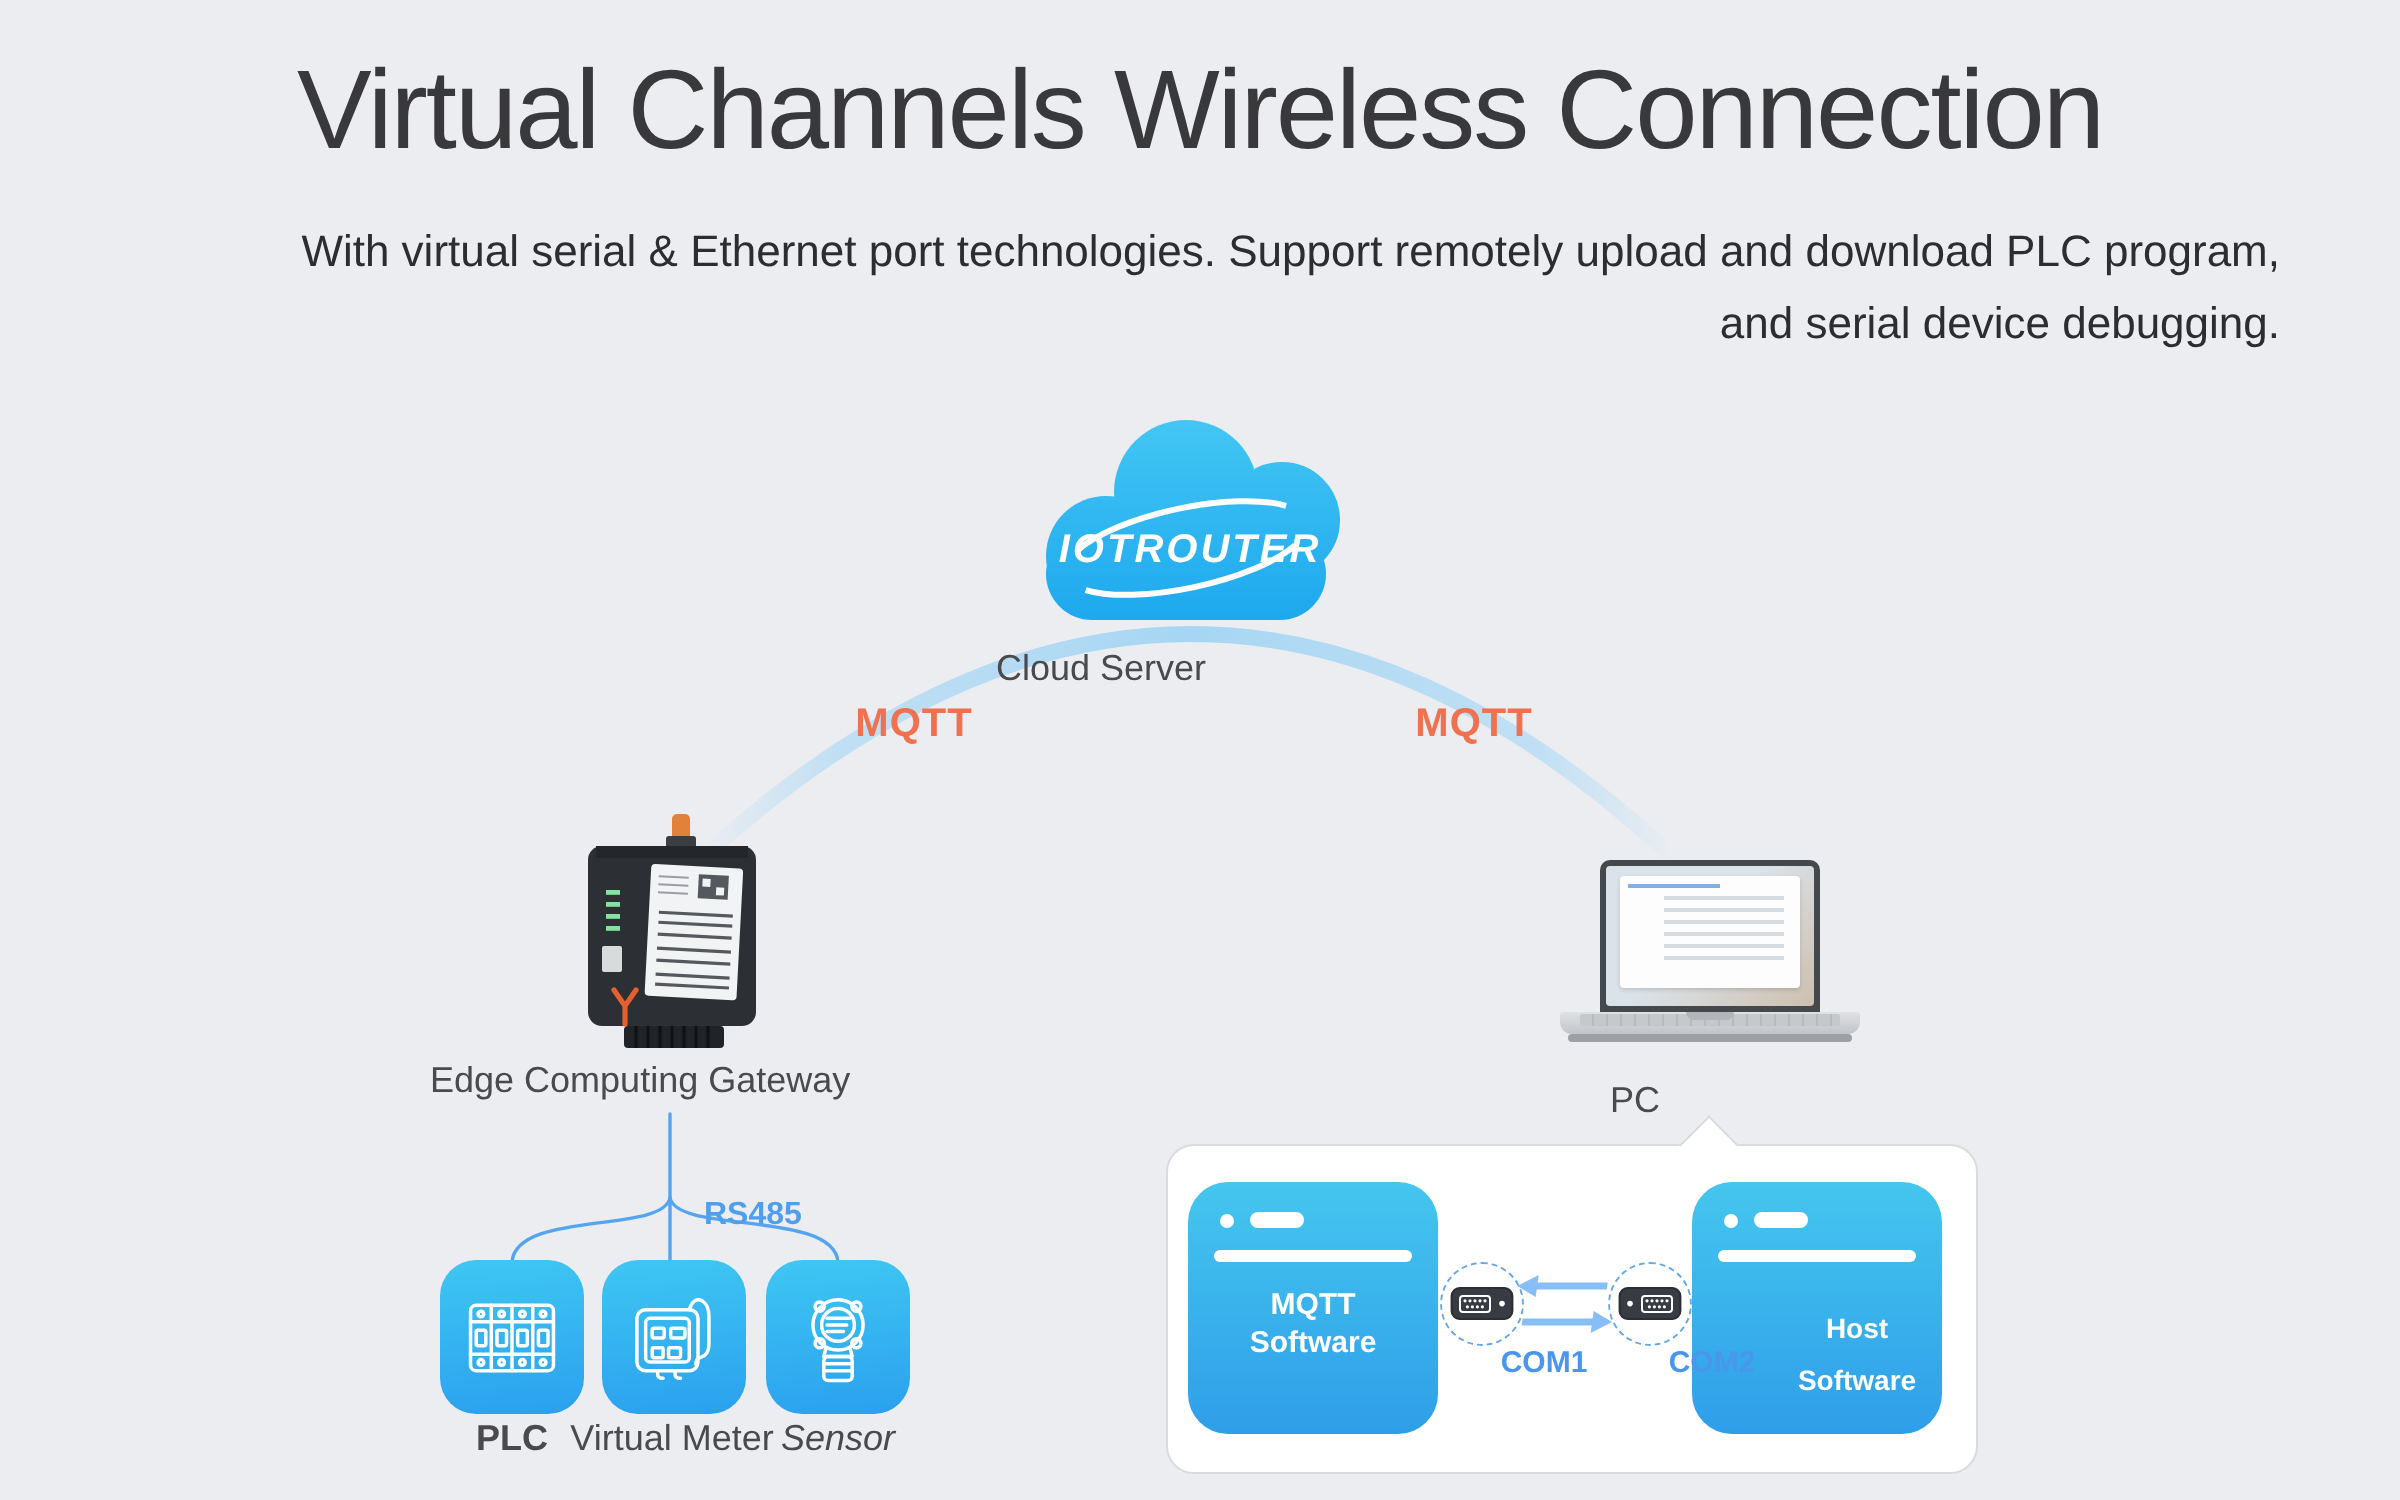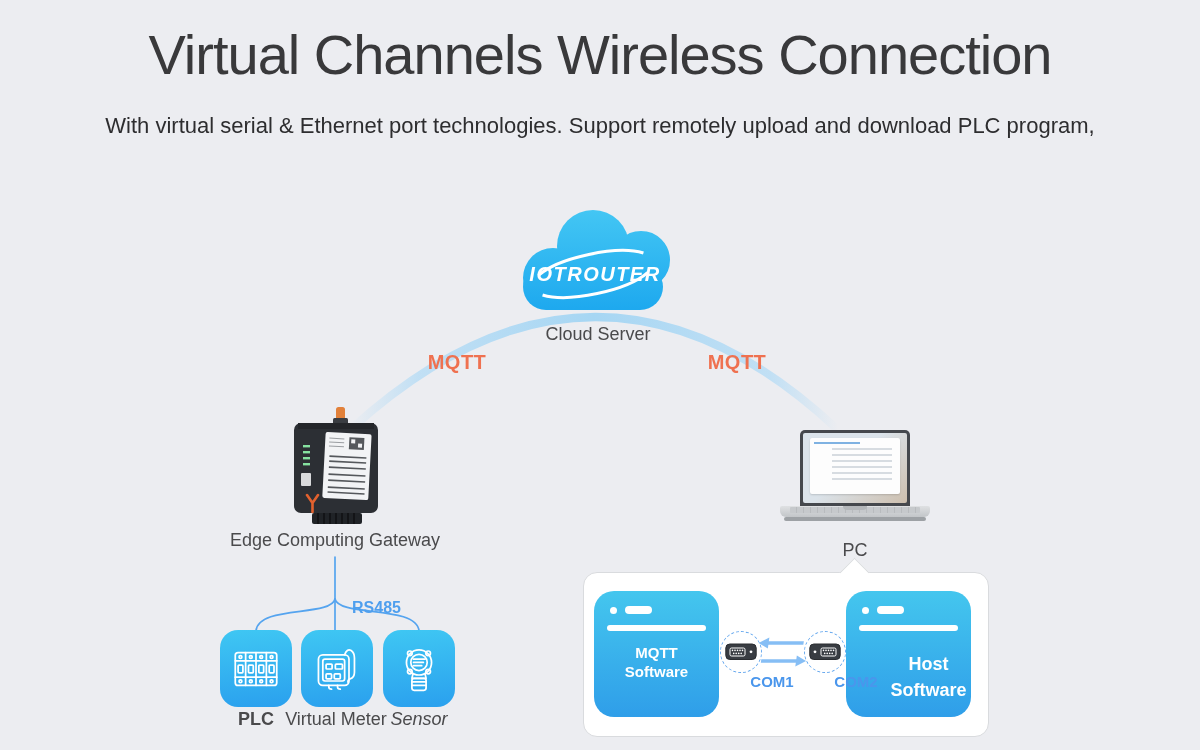--- a/index.html
+++ b/index.html
@@ -7,25 +7,25 @@
     width:1200px;height:750px;position:relative;overflow:hidden;
     background:#ECEDF1;
     font-family:"Liberation Sans",sans-serif;
   }
   .abs{position:absolute;}
   .page-title{
     top:22px;left:0;width:1200px;text-align:center;
     font-size:56px;font-weight:normal;color:#39393B;letter-spacing:-1px;
   }
   .page-subtitle{
-    top:108px;left:60px;width:1080px;text-align:center;
+    top:108px;left:60px;width:1080px;text-align:right;
     font-size:22px;color:#2D2D2F;line-height:36px;
   }
   .center-label{
-    text-align:center;color:#4A4A4C;font-size:18px;
+    text-align:left;color:#4A4A4C;font-size:18px;
   }
   .mqtt-label{
     width:90px;text-align:center;font-size:20px;font-weight:bold;
     color:#EF7150;letter-spacing:.5px;z-index:3;
   }
   .rs485-label{
     font-size:16px;font-weight:600;color:#4F9FEE;z-index:3;
   }
   svg.layer{left:0;top:0;z-index:1;}
   .cloud-wrap{left:505px;top:200px;z-index:2;}
@@ -50,21 +50,21 @@
   .sw-box{
     top:18px;width:125px;height:126px;border-radius:20px;
     background:linear-gradient(180deg,#44C6EE 0%,#2F9EE9 100%);
     color:#fff;font-weight:bold;text-align:center;
   }
   .win-row{display:flex;align-items:center;gap:8px;margin:15px 0 0 16px;}
   .win-dot{width:7px;height:7px;border-radius:50%;background:#fff;}
   .win-pill{width:27px;height:8px;border-radius:4px;background:#fff;}
   .win-bar{margin:11px auto 0;width:99px;height:6px;border-radius:3px;background:#fff;}
   .sw-text{margin-top:12px;font-size:15px;line-height:19px;}
-  .sw-text.big{margin-top:20px;font-size:18px;line-height:26px;padding-left:40px;}
+  .sw-text.big{margin-top:20px;font-size:14px;line-height:26px;padding-left:40px;}
   .com-circle{
     top:58px;width:40px;height:40px;border-radius:50%;
     border:1.6px dashed #64A7EE;
     display:flex;align-items:center;justify-content:center;
   }
   .com-label{top:100px;width:52px;text-align:center;font-size:15px;font-weight:bold;color:#4A96EC;margin-left:32px;}
   
   .laptop{left:780px;top:430px;width:150px;height:92px;z-index:2;}
   .lap-screen{left:20px;top:0;width:110px;height:76px;background:#45484D;border-radius:5px 5px 0 0;}
   .lap-wall{left:3px;top:3px;width:104px;height:70px;border-radius:2px;
@@ -80,20 +80,21 @@
   .lap-pad{left:63px;top:76px;width:24px;height:4px;background:#B3B6B9;border-radius:0 0 4px 4px;}
   .lap-strip{left:4px;top:87px;width:142px;height:4px;background:#9DA1A5;border-radius:2px;}
   .gateway{left:288px;top:405px;width:96px;height:128px;z-index:2;}
 </style>
 </head>
 <body>
 
 <div class="abs page-title">Virtual Channels Wireless Connection</div>
 <div class="abs page-subtitle">
   <div>With virtual serial &amp; Ethernet port technologies. Support remotely upload and download PLC program,</div>
+  <div>and serial device debugging.</div>
 </div>
 
 <svg class="abs layer" width="1200" height="750" viewBox="0 0 1200 750">
   <defs>
     <linearGradient id="arcGrad" x1="350" y1="0" x2="838" y2="0" gradientUnits="userSpaceOnUse">
       <stop offset="0" stop-color="#B9DDF5" stop-opacity="0"></stop>
       <stop offset="0.14" stop-color="#B9DDF5" stop-opacity="0.85"></stop>
       <stop offset="0.5" stop-color="#A6D6F3"></stop>
       <stop offset="0.86" stop-color="#B9DDF5" stop-opacity="0.85"></stop>
       <stop offset="1" stop-color="#B9DDF5" stop-opacity="0"></stop>

